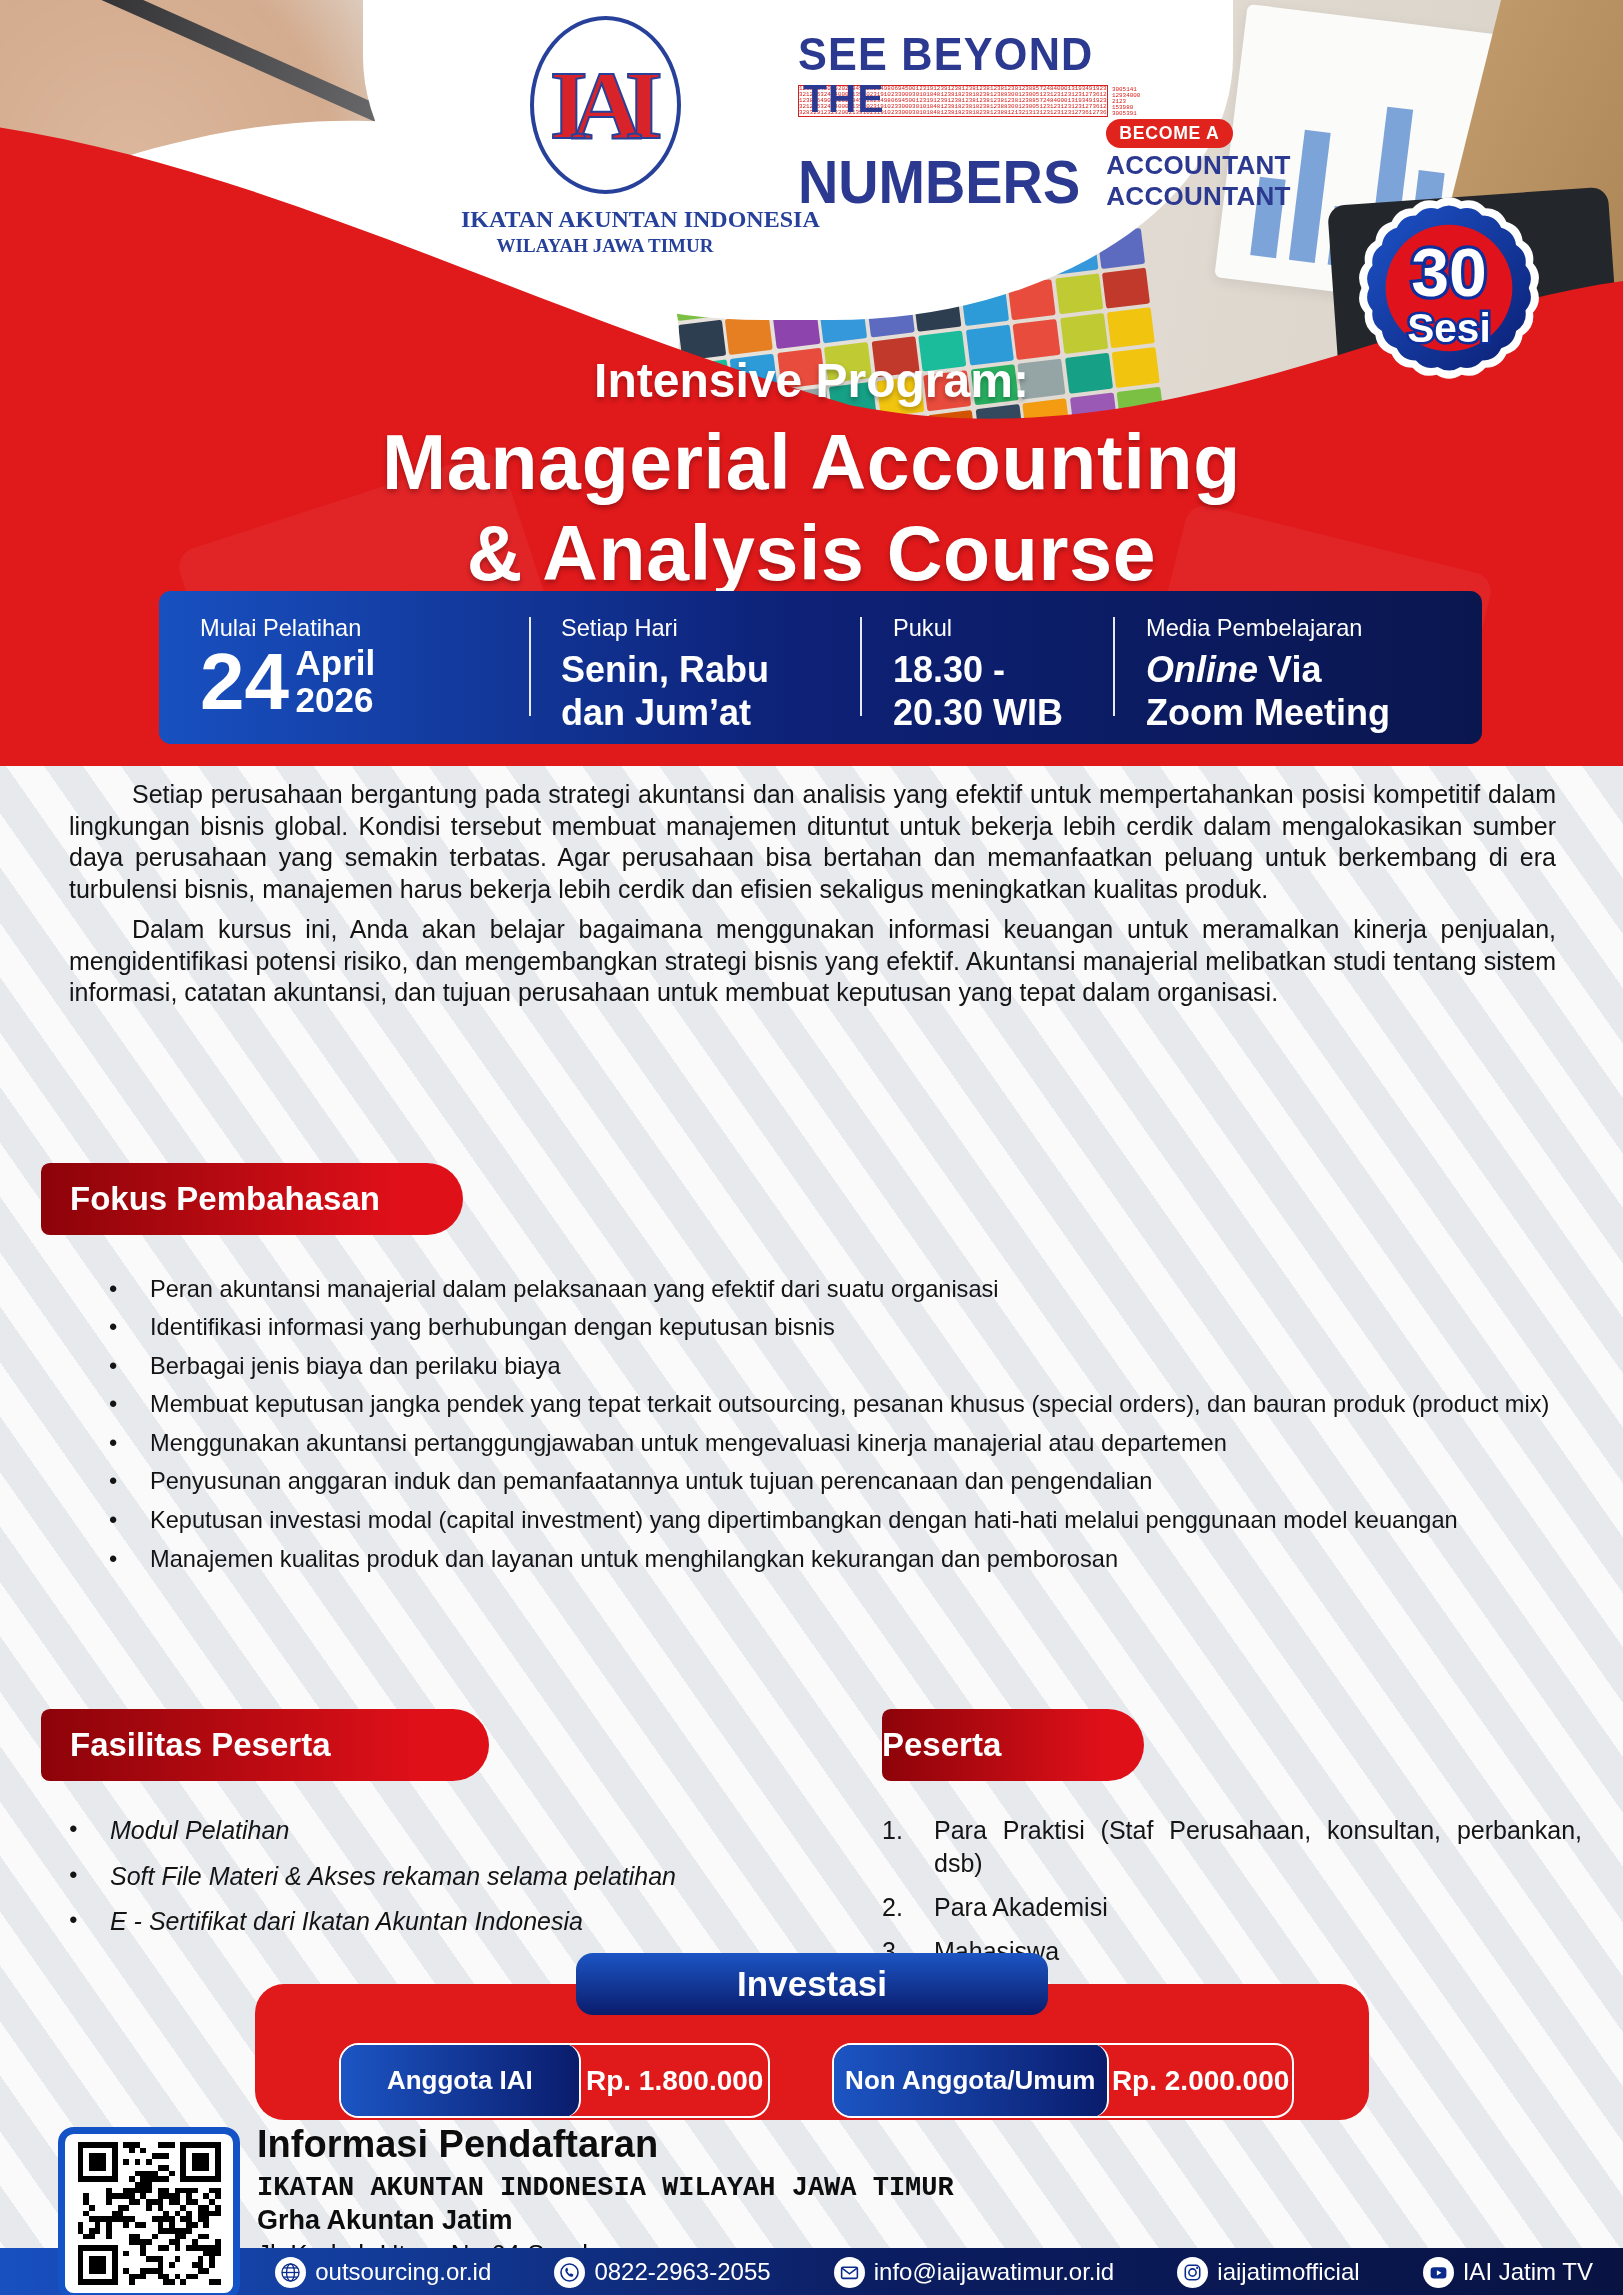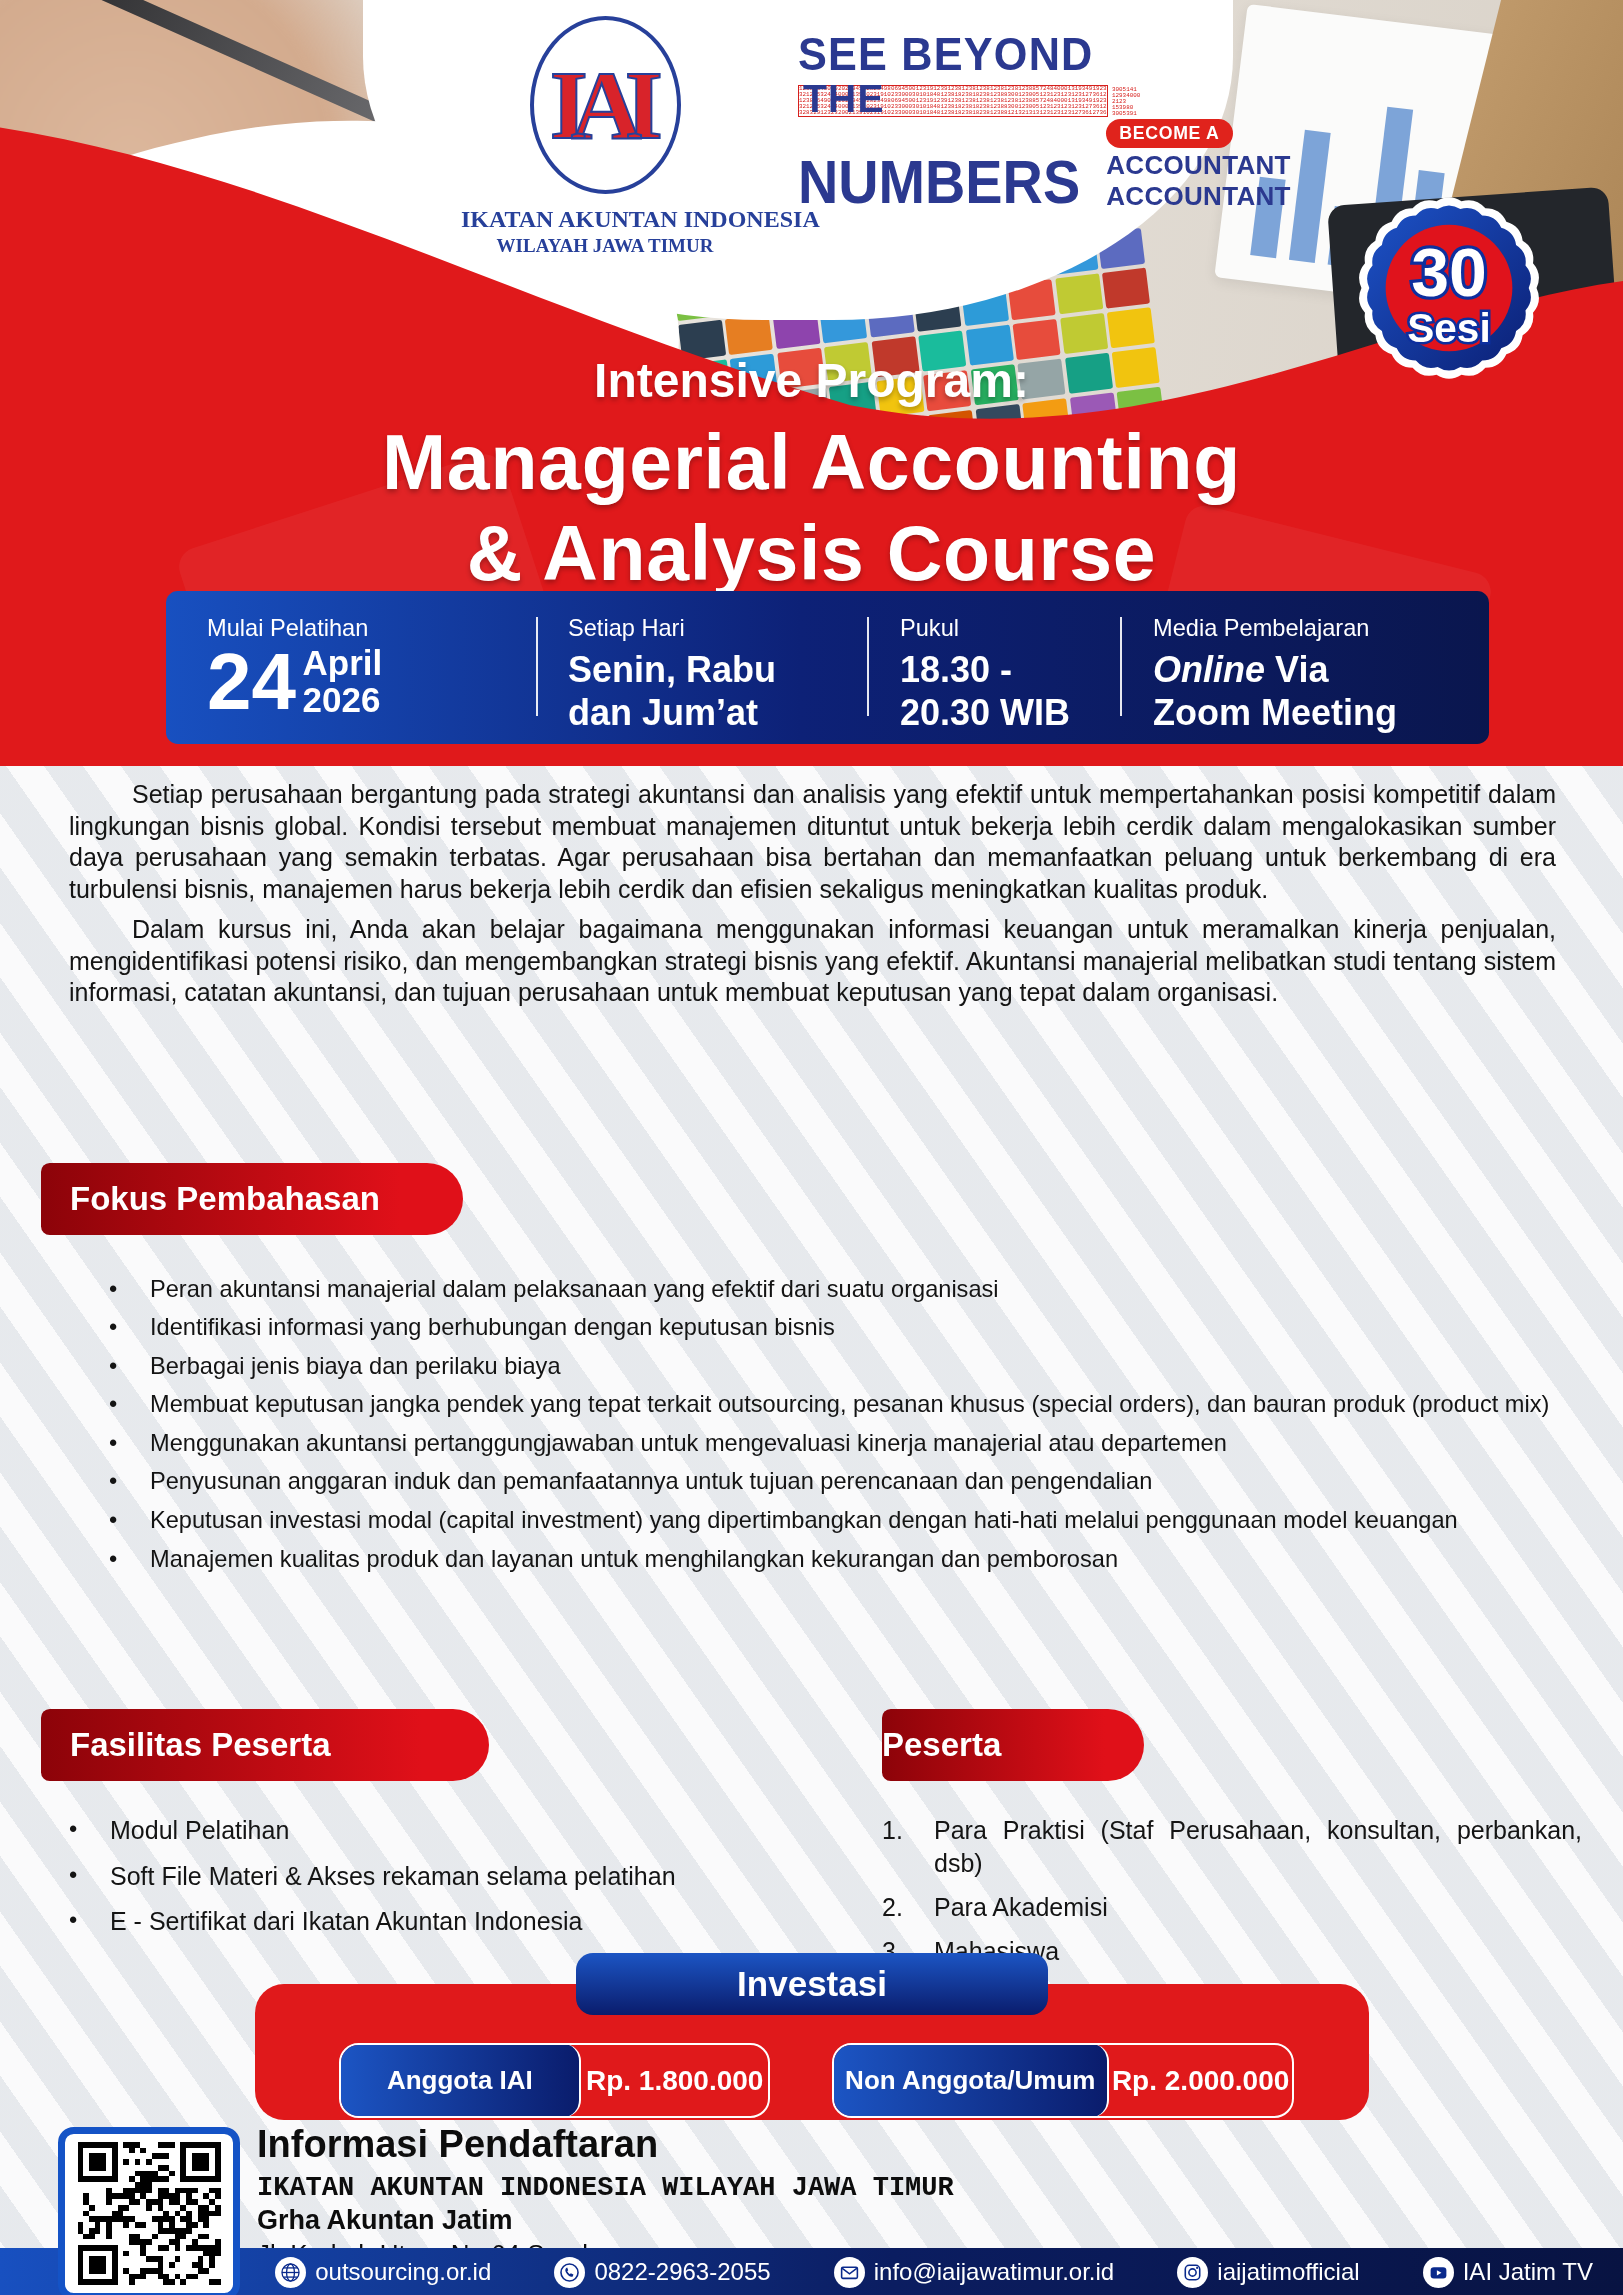--- a/index.html
+++ b/index.html
@@ -57,21 +57,21 @@
     padding:3.9px 13px;border-radius:15.7px;letter-spacing:0.7px;}
   .chartered{font-size:26px;font-weight:700;line-height:1.02;margin-top:3.9px;letter-spacing:0.3px;}
   
   .badge{position:absolute;left:1351px;top:190px;width:196px;height:196px;z-index:4;}
   
   .hero-text{position:absolute;left:0;top:353px;width:1623px;text-align:center;color:#ffffff;z-index:3;
     text-shadow:0 3.3px 5.2px rgba(0,0,0,.28);}
   .hero-kicker{font-size:48px;font-weight:700;}
   .hero-title{font-size:77px;font-weight:700;line-height:1.18;margin-top:9.2px;letter-spacing:0.7px;}
   
-  .info-bar{position:absolute;left:166px;top:591px;width:1323px;height:153px;border-radius:11.8px;z-index:3;
+  .info-bar{position:absolute;left:159px;top:591px;width:1323px;height:153px;border-radius:11.8px;z-index:3;
     background:linear-gradient(90deg,#1850c0 0%,#0d2177 48%,#0a164e 100%);color:#fff;}
   .ib-col{position:absolute;top:23.6px;}
   .ib-label{font-size:23.6px;font-weight:400;}
   .ib-sep{position:absolute;top:26px;width:2px;height:99px;background:rgba(255,255,255,.9);}
   .ib-big-row{display:flex;align-items:flex-start;margin-top:3.9px;}
   .ib-day{font-size:80px;font-weight:700;line-height:.92;}
   .ib-daystack{margin-left:6.5px;font-size:35px;font-weight:700;line-height:1.05;}
   .ib-strong{font-size:36px;font-weight:700;line-height:1.2;margin-top:6.5px;}
   .it{font-style:italic;}
   
@@ -80,21 +80,21 @@
   .intro p{margin:0 0 9.2px 0;text-indent:63px;}
   .section-pill{position:absolute;height:72px;border-radius:9.2px 38px 38px 9.2px;
     background:linear-gradient(90deg,#8c0309 0%,#e01019 85%);color:#fff;display:flex;align-items:center;z-index:1;}
   .section-pill span{font-size:33px;font-weight:700;}
   .pill-focus{left:41px;top:1163px;width:393px;padding-left:29px;}
   .bullets{position:absolute;left:69px;top:1264px;width:1498px;z-index:1;}
   .bullets li,.fac-list li{list-style:none;display:flex;margin-bottom:9.8px;color:#141414;
     font-size:23.6px;line-height:1.22;text-align:justify;}
   .bullets li::before,.fac-list li::before{content:"•";flex:0 0 41px;font-size:23.6px;}
   .bullets li span,.fac-list li span{flex:1;}
-  .bullets ul,.fac-list{margin:0;padding:0;}
+  .bullets ul,.fac-list{margin:0;padding:0;font-style:italic;}
   .pill-fasilitas{left:41px;top:1709px;width:419px;padding-left:29px;}
   .fac-list{position:absolute;left:69px;top:1814px;width:713px;margin:0;padding:0;z-index:1;}
   .fac-list li{font-size:25px;line-height:1.3;margin-bottom:13px;}
   .pill-peserta{left:882px;top:1709px;width:262px;padding-left:0;}
   .peserta-list{position:absolute;left:882px;top:1814px;width:700px;margin:0;padding:0;counter-reset:p;z-index:1;}
   .peserta-list li{list-style:none;display:flex;counter-increment:p;color:#141414;font-size:25px;line-height:1.3;
     margin-bottom:11.8px;text-align:justify;}
   .peserta-list li::before{content:counter(p) ".";flex:0 0 52px;}
   .peserta-list li span{flex:1;}
   

